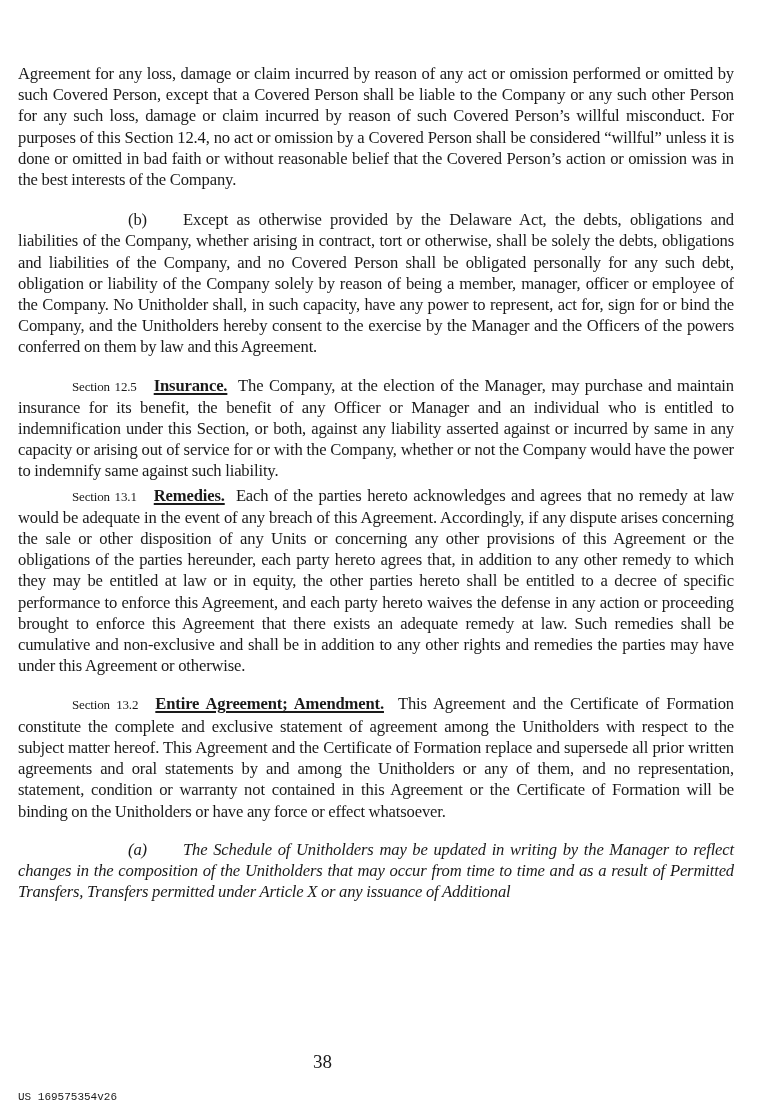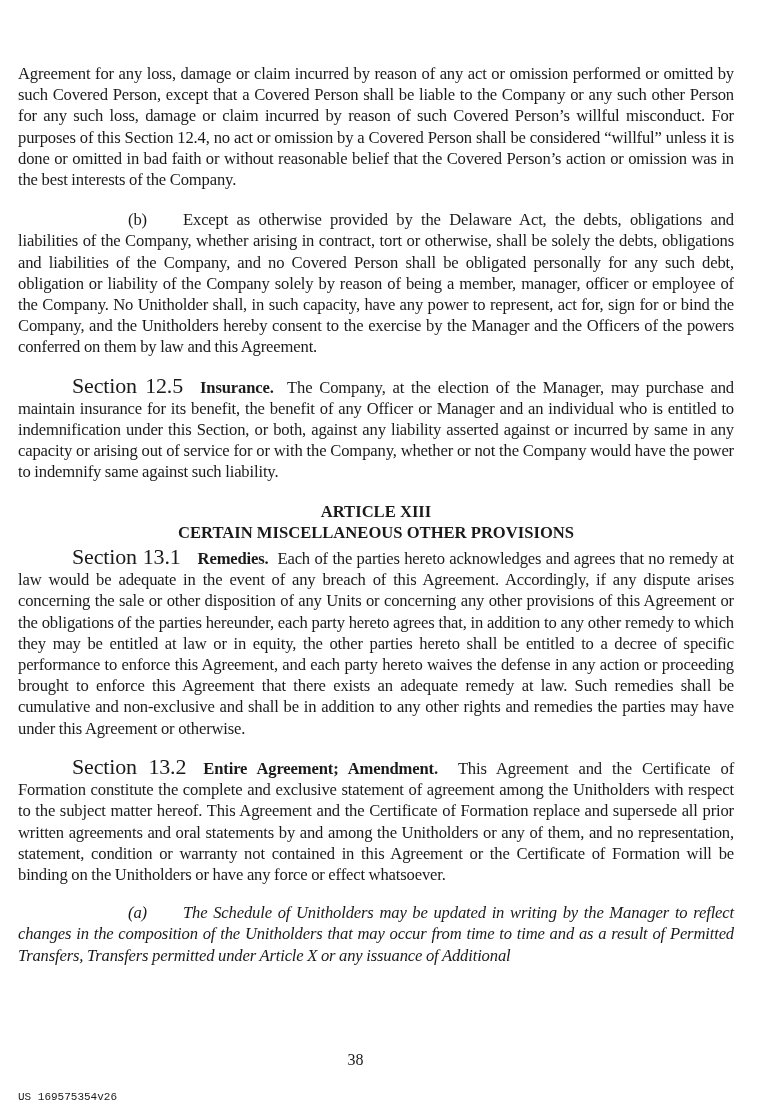--- a/index.html
+++ b/index.html
@@ -23,58 +23,58 @@
   }
   .para {
     font-size: 16.6px;
     line-height: 21.2px;
     text-align: justify;
     margin: 0;
     letter-spacing: -0.15px;
     word-spacing: -0.3px;
   }
   .para .sect-num {
-    font-size: 22px;
+    font-size: 13px;
   }
   .indent-sect {
     display: inline-block;
     width: 54px;
   }
   .indent-sub {
     display: inline-block;
     width: 110px;
   }
   .sub-label {
     display: inline-block;
     width: 55px;
   }
   .sect-gap {
     display: inline-block;
     width: 17px;
   }
   .heading {
     font-weight: bold;
+    text-decoration: underline;
     text-decoration-thickness: 2px;
     text-underline-offset: 2px;
   }
   .article {
     text-align: center;
     font-weight: bold;
     font-size: 16.6px;
     line-height: 21.2px;
     margin: 0;
   }
   .footer-page {
     position: absolute;
     left: 0;
     width: 645px;
     top: 1051px;
     text-align: center;
-    font-size: 16px;
-    padding-left: 33px;
+    font-size: 19px;
   }
   .footer-id {
     position: absolute;
     left: 18px;
     top: 1091px;
     font-size: 11px;
     font-family: Liberation Mono, monospace;
   }
 </style>
 </head>
@@ -87,24 +87,20 @@
   </p>
 
   <p class="para" style="margin-top:19px;">
     <span class="indent-sub"></span><span class="sub-label">(b)</span><span>Except as otherwise provided by the Delaware Act, the debts, obligations and liabilities of the Company, whether arising in contract, tort or otherwise, shall be solely the debts, obligations and liabilities of the Company, and no Covered Person shall be obligated personally for any such debt, obligation or liability of the Company solely by reason of being a member, manager, officer or employee of the Company.  No Unitholder shall, in such capacity, have any power to represent, act for, sign for or bind the Company, and the Unitholders hereby consent to the exercise by the Manager and the Officers of the powers conferred on them by law and this Agreement.</span>
   </p>
 
   <p class="para" style="margin-top:17px;">
     <span class="indent-sect"></span><span class="sect-num">Section 12.5</span><span class="sect-gap"></span><span class="heading">Insurance.</span>&nbsp; <span>The Company, at the election of the Manager, may purchase and maintain insurance for its benefit, the benefit of any Officer or Manager and an individual who is entitled to indemnification under this Section, or both, against any liability asserted against or incurred by same in any capacity or arising out of service for or with the Company, whether or not the Company would have the power to indemnify same against such liability.</span>
   </p>
 
-  <div style="margin-top:18px;">
-    <p class="article">ARTICLE XIII</p>
-    <p class="article">CERTAIN MISCELLANEOUS OTHER PROVISIONS</p>
-  </div>
 
   <p class="para" style="margin-top:3px;">
     <span class="indent-sect"></span><span class="sect-num">Section 13.1</span><span class="sect-gap"></span><span class="heading">Remedies.</span>&nbsp; <span>Each of the parties hereto acknowledges and agrees that no remedy at law would be adequate in the event of any breach of this Agreement.  Accordingly, if any dispute arises concerning the sale or other disposition of any Units or concerning any other provisions of this Agreement or the obligations of the parties hereunder, each party hereto agrees that, in addition to any other remedy to which they may be entitled at law or in equity, the other parties hereto shall be entitled to a decree of specific performance to enforce this Agreement, and each party hereto waives the defense in any action or proceeding brought to enforce this Agreement that there exists an adequate remedy at law.  Such remedies shall be cumulative and non-exclusive and shall be in addition to any other rights and remedies the parties may have under this Agreement or otherwise.</span>
   </p>
 
   <p class="para" style="margin-top:17px;">
     <span class="indent-sect"></span><span class="sect-num">Section 13.2</span><span class="sect-gap"></span><span class="heading">Entire Agreement; Amendment.</span>&nbsp; <span>This Agreement and the Certificate of Formation constitute the complete and exclusive statement of agreement among the Unitholders with respect to the subject matter hereof.  This Agreement and the Certificate of Formation replace and supersede all prior written agreements and oral statements by and among the Unitholders or any of them, and no representation, statement, condition or warranty not contained in this Agreement or the Certificate of Formation will be binding on the Unitholders or have any force or effect whatsoever.</span>
   </p>
 
   <p class="para" style="margin-top:17px;font-style:italic;">

